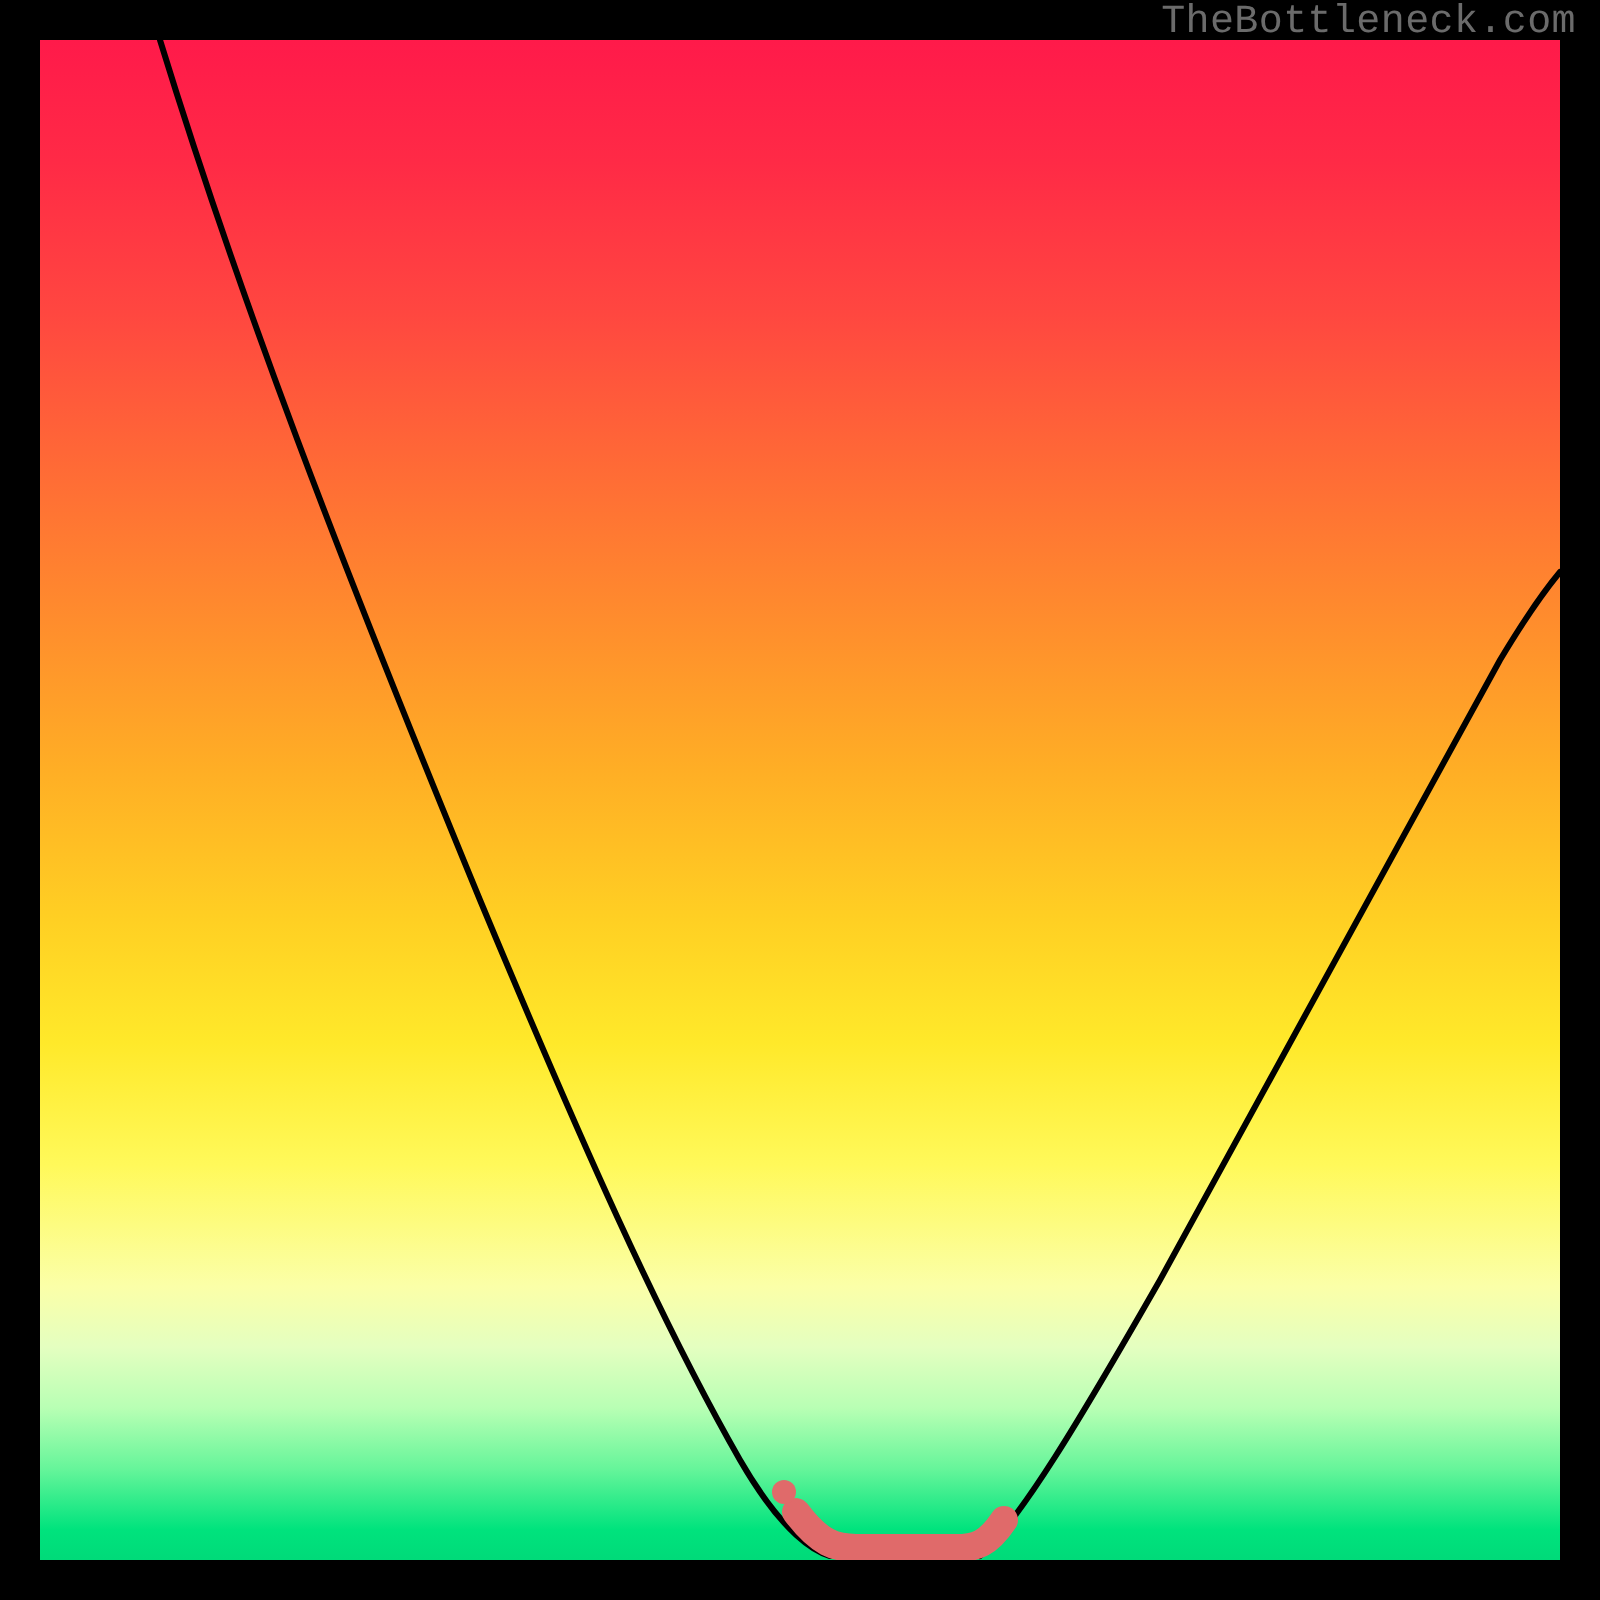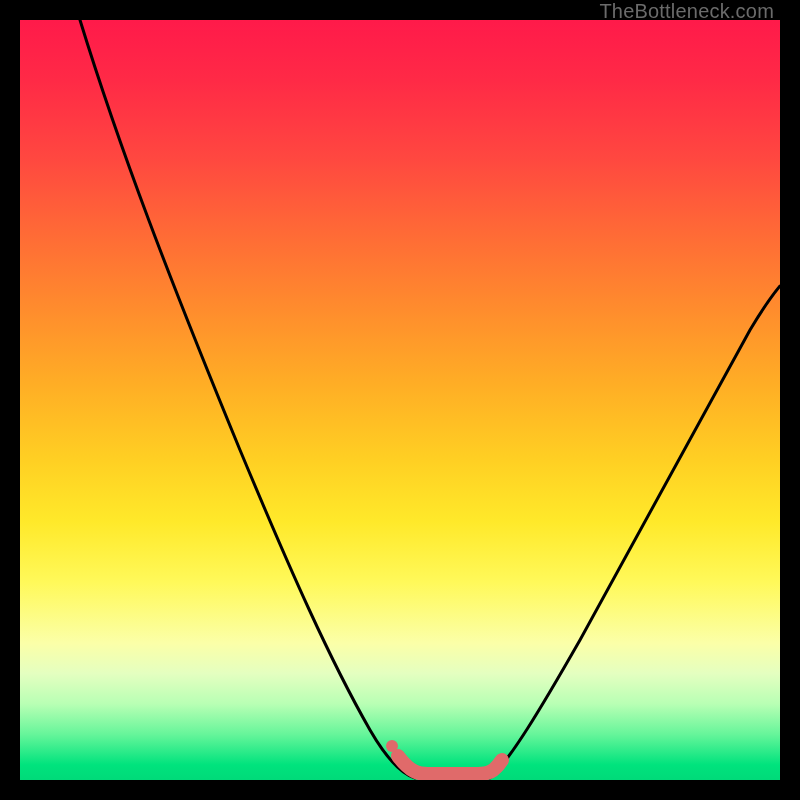--- a/index.html
+++ b/index.html
@@ -44,26 +44,27 @@
     );
   }
   svg.curves {
     position: absolute;
     left: 0;
     top: 0;
   }
   .watermark {
     position: absolute;
     top: 0px;
-    right: 26px;
+    right: 12px;
     color: #6b6b6b;
     font-size: 20px;
     font-weight: 500;
     letter-spacing: 0.2px;
     user-select: none;
+    font-family: Liberation Mono, monospace;
   }
 </style>
 </head>
 <body>
 
 <div class="frame">
   <div class="gradient"></div>
 
   <svg class="curves" width="760" height="760" viewBox="0 0 760 760">
 

